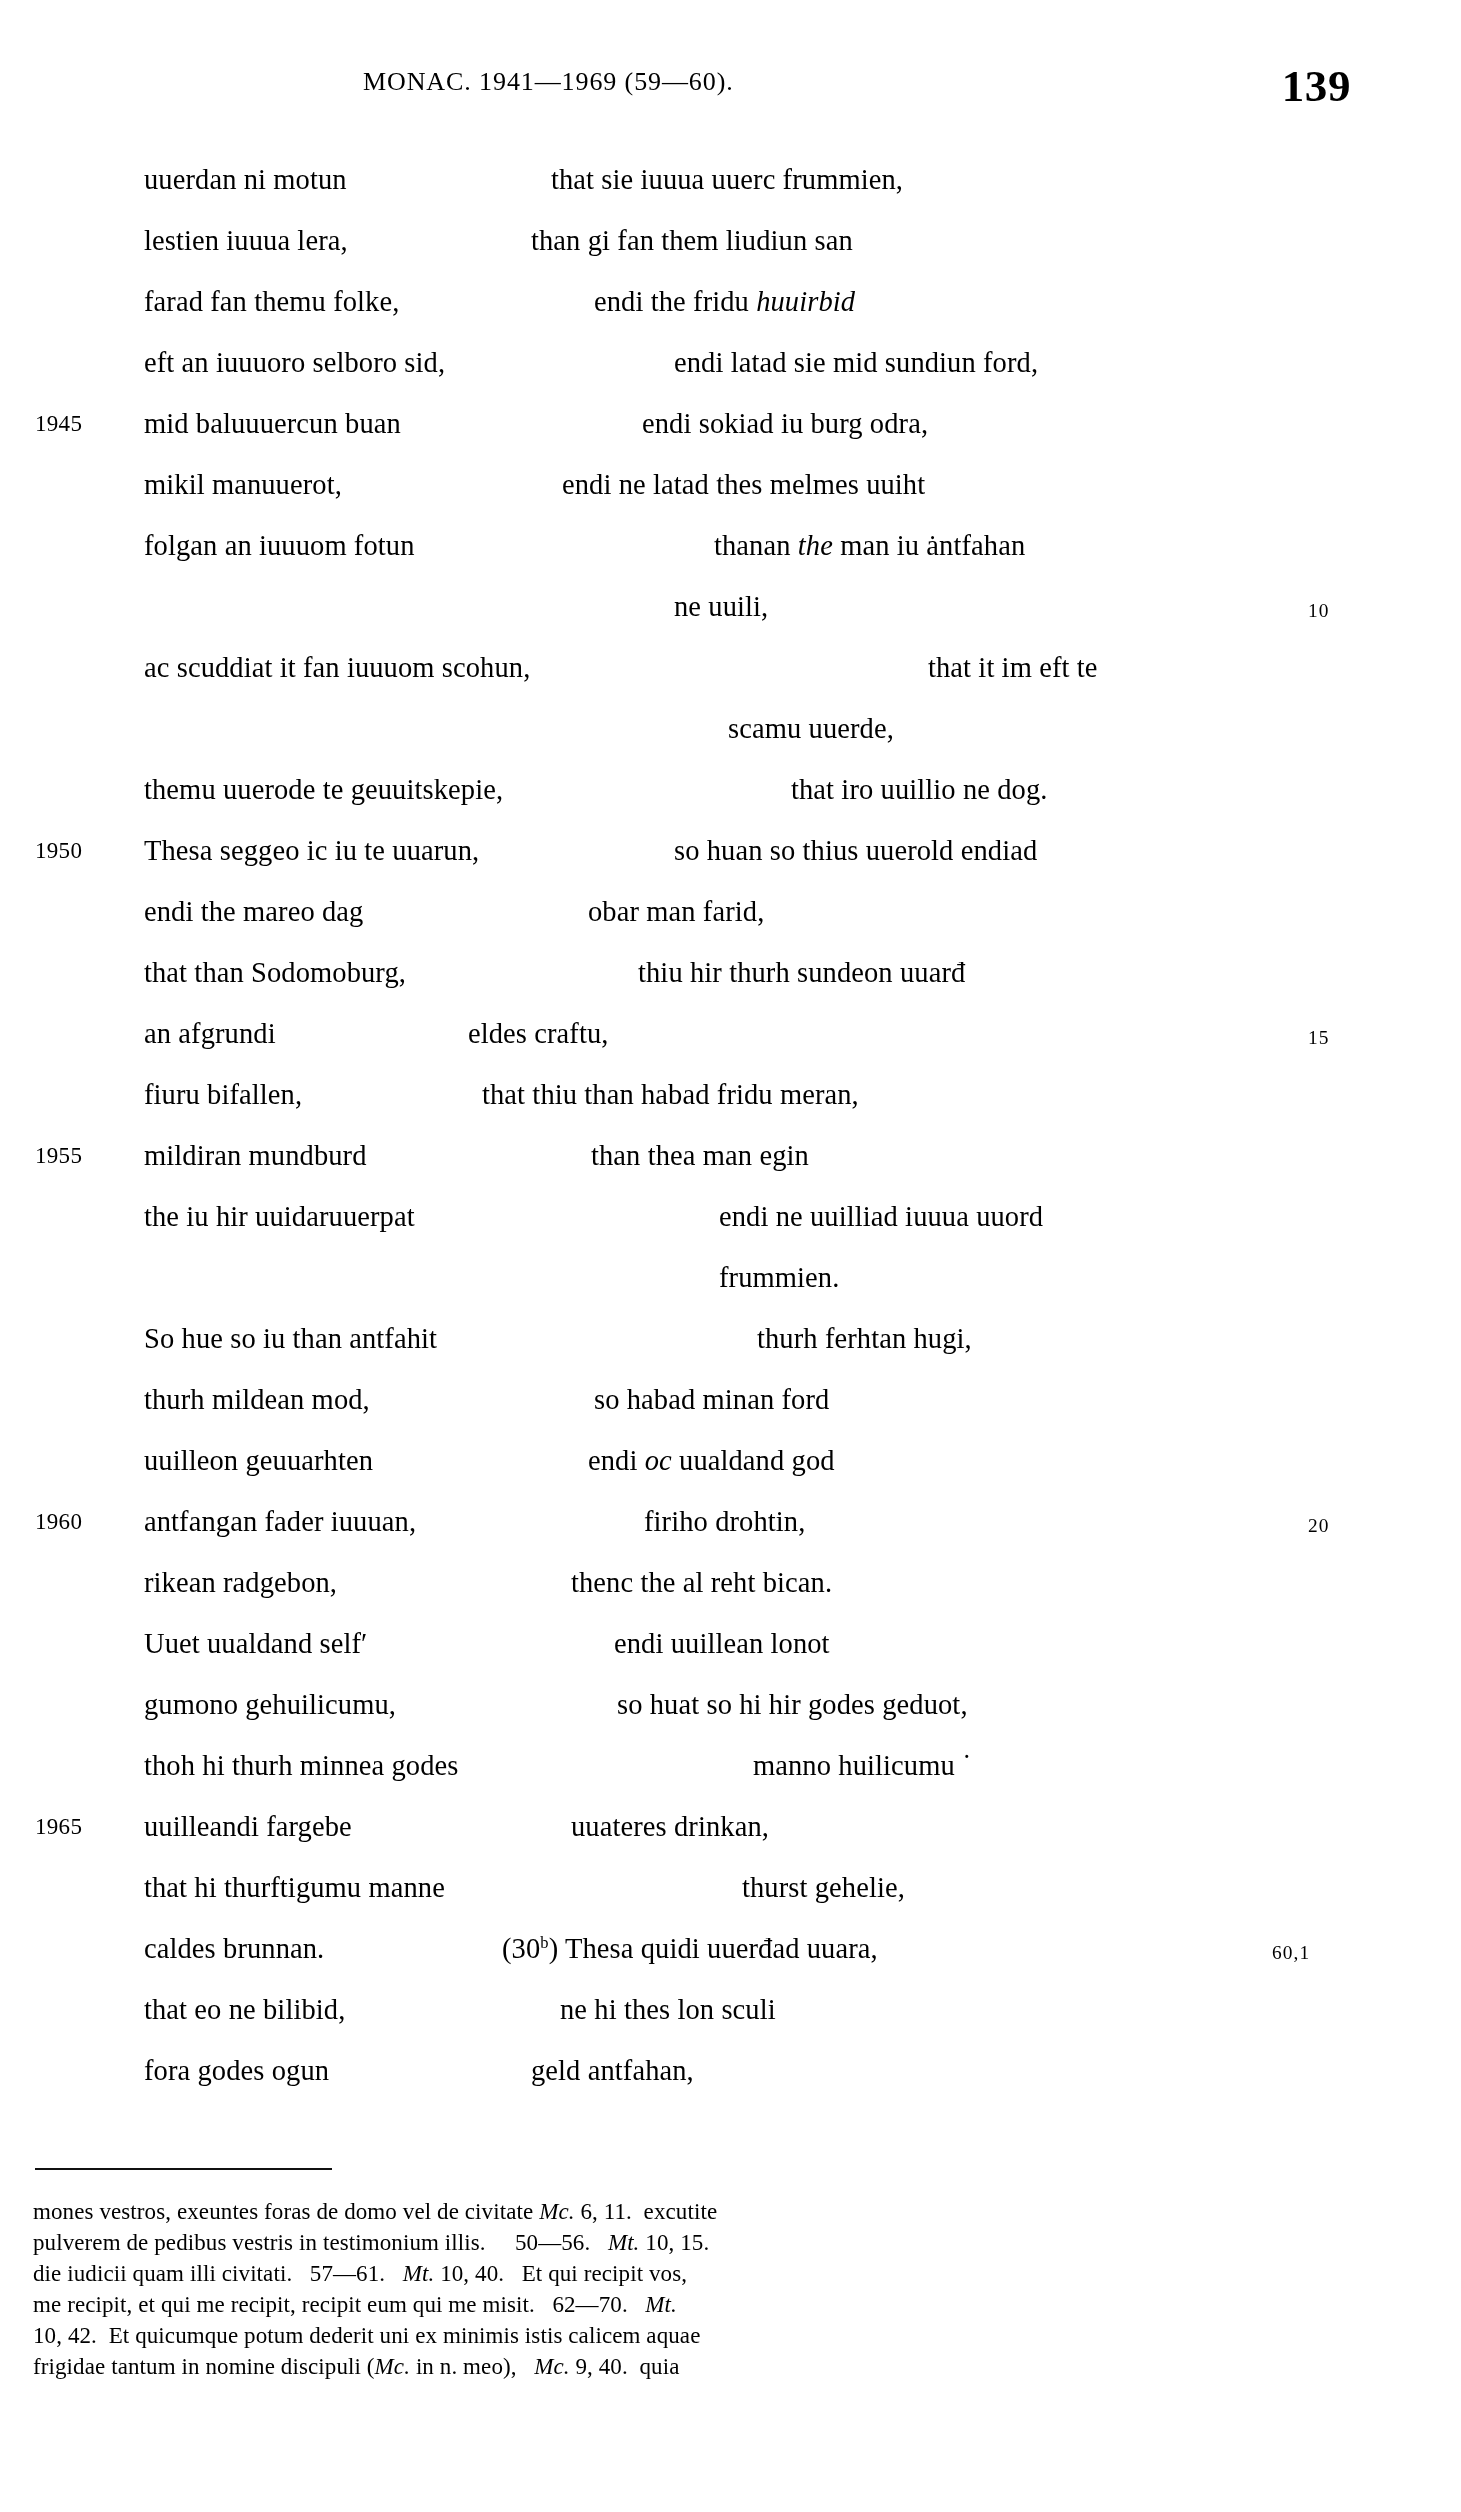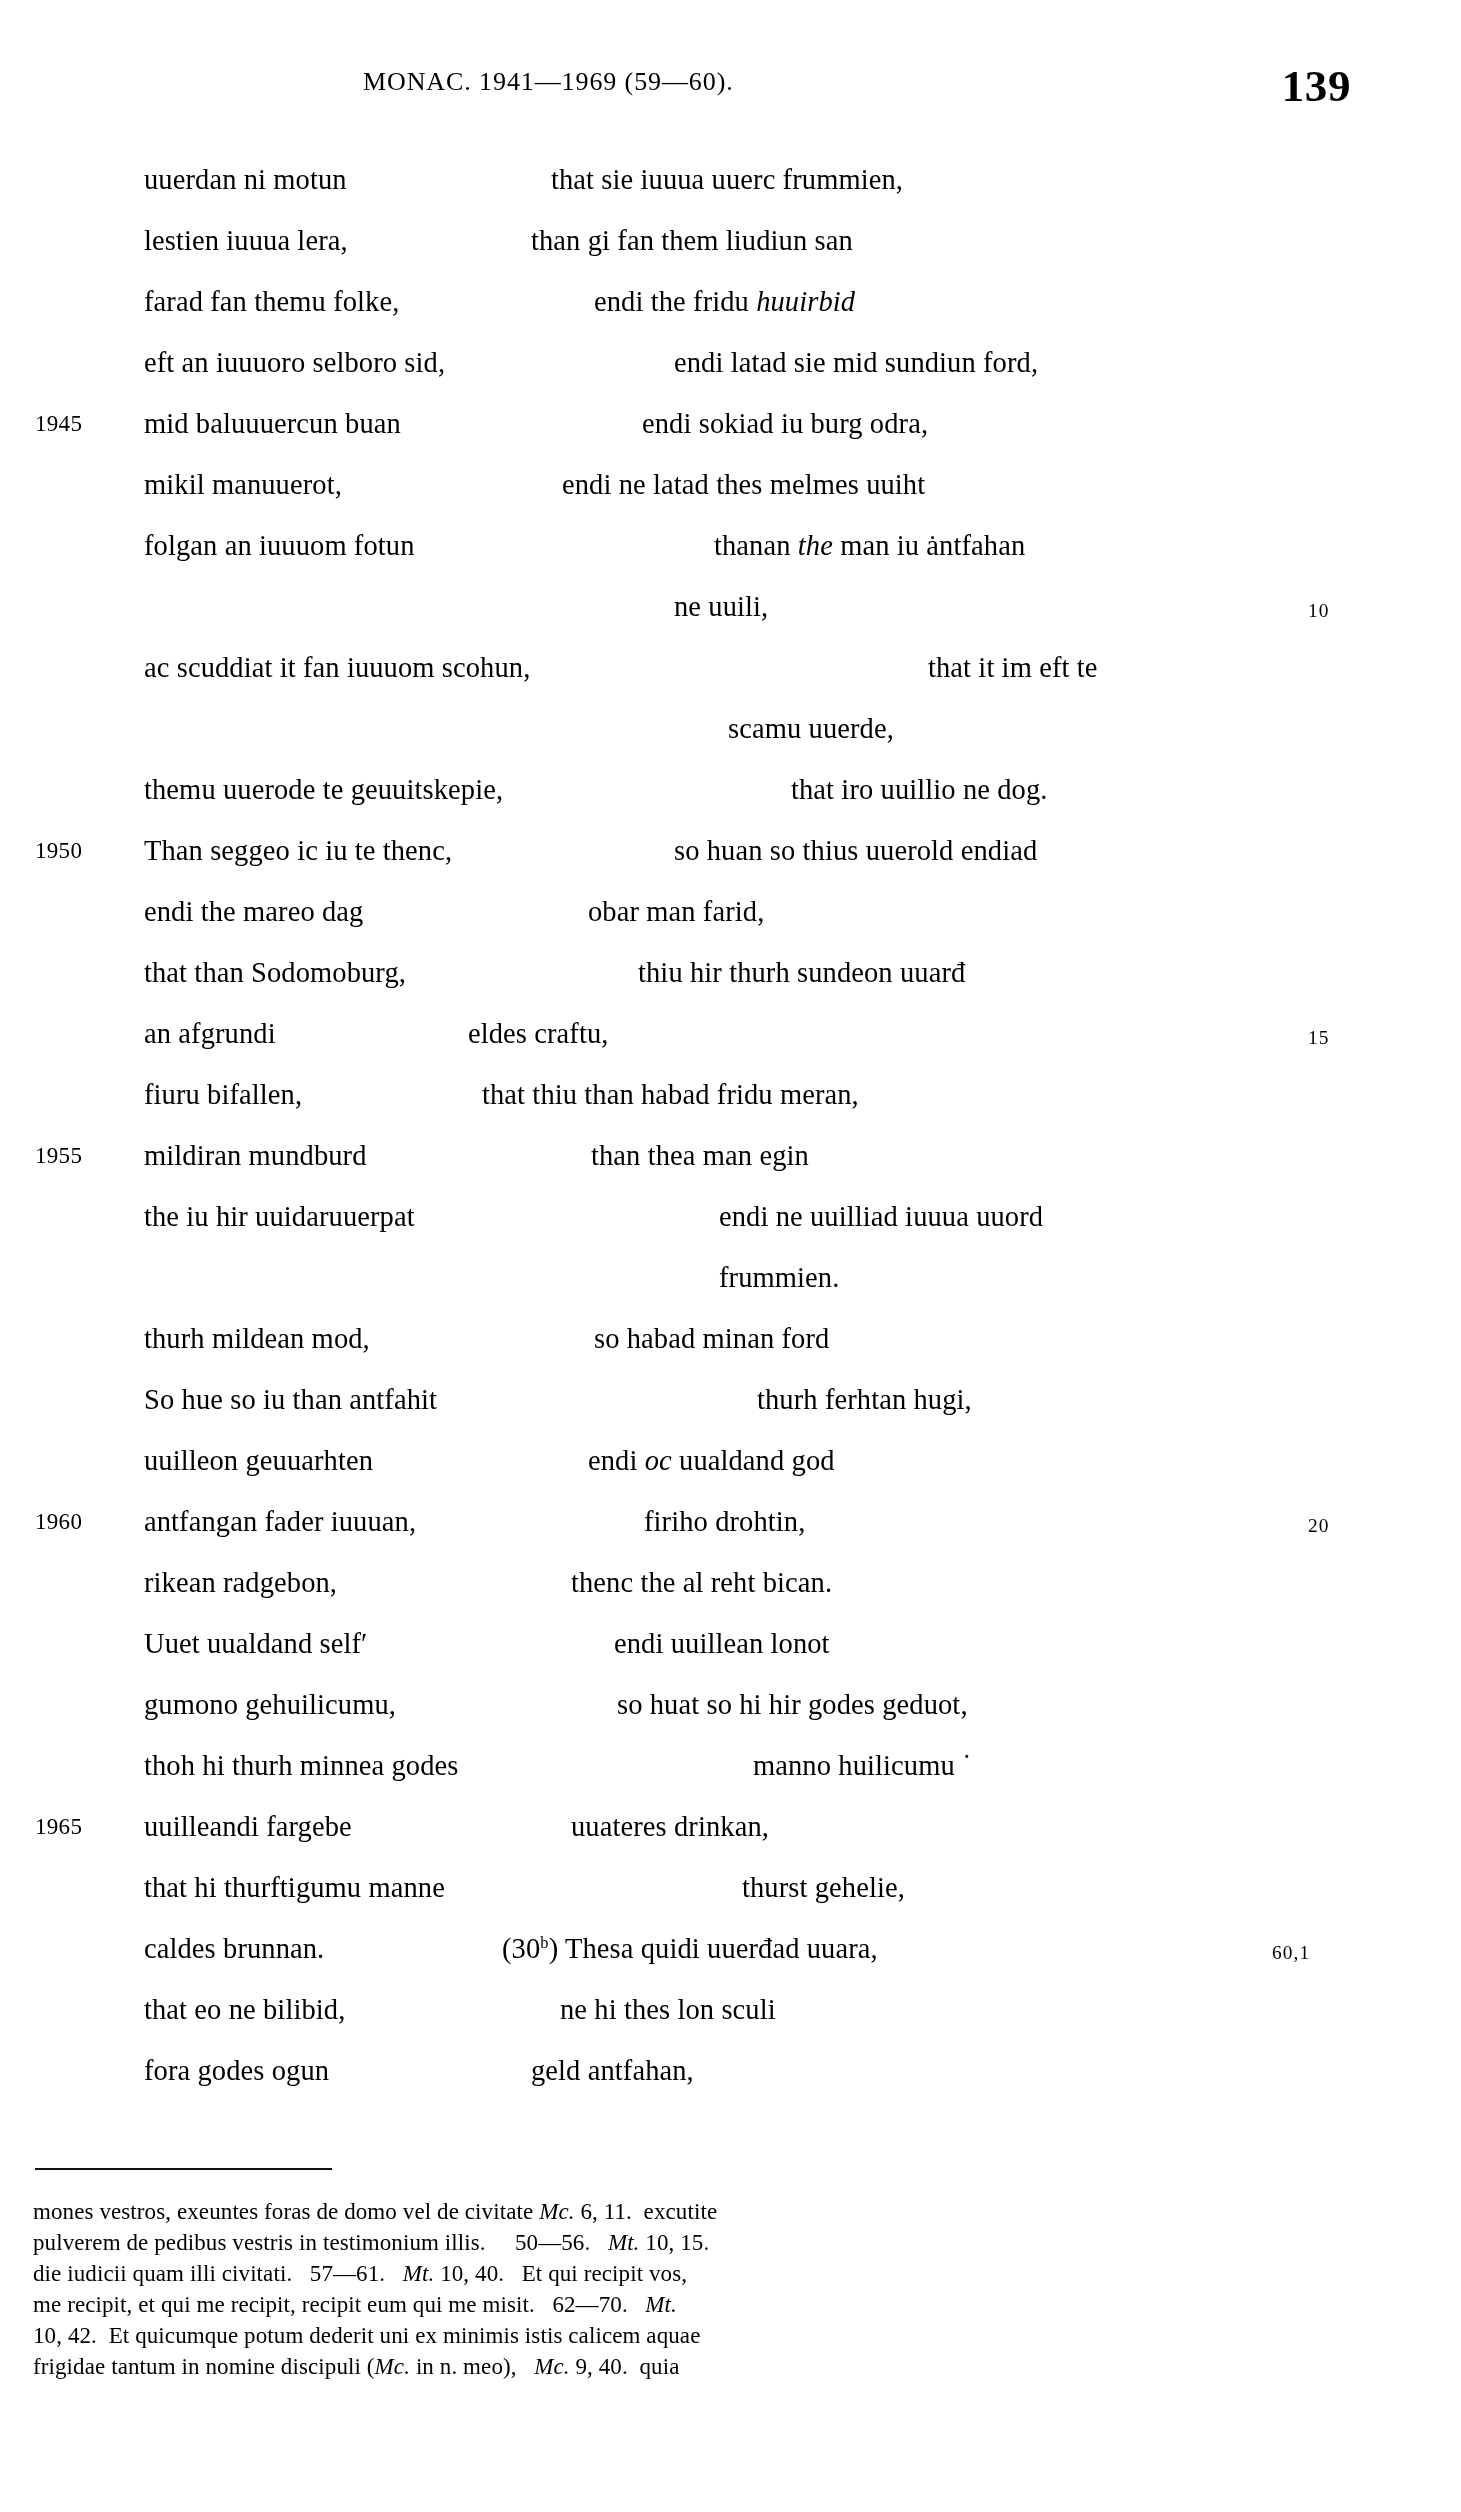--- a/index.html
+++ b/index.html
@@ -167,21 +167,21 @@
       </div>
       <div class="vline">
         <span class="vtext" style="left: 728px;">scamu uuerde,</span>
       </div>
       <div class="vline">
         <span class="vtext" style="left: 144px;">themu uuerode te geuuitskepie,</span>
         <span class="vtext" style="left: 791px;">that iro uuillio ne dog.</span>
       </div>
       <div class="vline">
         <span class="vnum">1950</span>
-        <span class="vtext" style="left: 144px;">Than seggeo ic iu te thenc,</span>
+        <span class="vtext" style="left: 144px;">Thesa seggeo ic iu te uuarun,</span>
         <span class="vtext" style="left: 674px;">so huan so thius uuerold endiad</span>
       </div>
       <div class="vline">
         <span class="vtext" style="left: 144px;">endi the mareo dag</span>
         <span class="vtext" style="left: 588px;">obar man farid,</span>
       </div>
       <div class="vline">
         <span class="vtext" style="left: 144px;">that than Sodomoburg,</span>
         <span class="vtext" style="left: 638px;">thiu hir thurh sundeon uuarđ</span>
       </div>
@@ -200,26 +200,26 @@
         <span class="vtext" style="left: 591px;">than thea man egin</span>
       </div>
       <div class="vline">
         <span class="vtext" style="left: 144px;">the iu hir uuidaruuerpat</span>
         <span class="vtext" style="left: 719px;">endi ne uuilliad iuuua uuord</span>
       </div>
       <div class="vline">
         <span class="vtext" style="left: 719px;">frummien.</span>
       </div>
       <div class="vline">
+        <span class="vtext" style="left: 144px;">So hue so iu than antfahit</span>
+        <span class="vtext" style="left: 757px;">thurh ferhtan hugi,</span>
+      </div>
+      <div class="vline">
         <span class="vtext" style="left: 144px;">thurh mildean mod,</span>
         <span class="vtext" style="left: 594px;">so habad minan ford</span>
-      </div>
-      <div class="vline">
-        <span class="vtext" style="left: 144px;">So hue so iu than antfahit</span>
-        <span class="vtext" style="left: 757px;">thurh ferhtan hugi,</span>
       </div>
       <div class="vline">
         <span class="vtext" style="left: 144px;">uuilleon geuuarhten</span>
         <span class="vtext" style="left: 588px;">endi <span class="it">oc</span> uualdand god</span>
       </div>
       <div class="vline">
         <span class="vnum">1960</span>
         <span class="vtext" style="left: 144px;">antfangan fader iuuuan,</span>
         <span class="vtext" style="left: 644px;">firiho drohtin,</span>
         <span class="vmarg" style="left: 1308px;">20</span>

